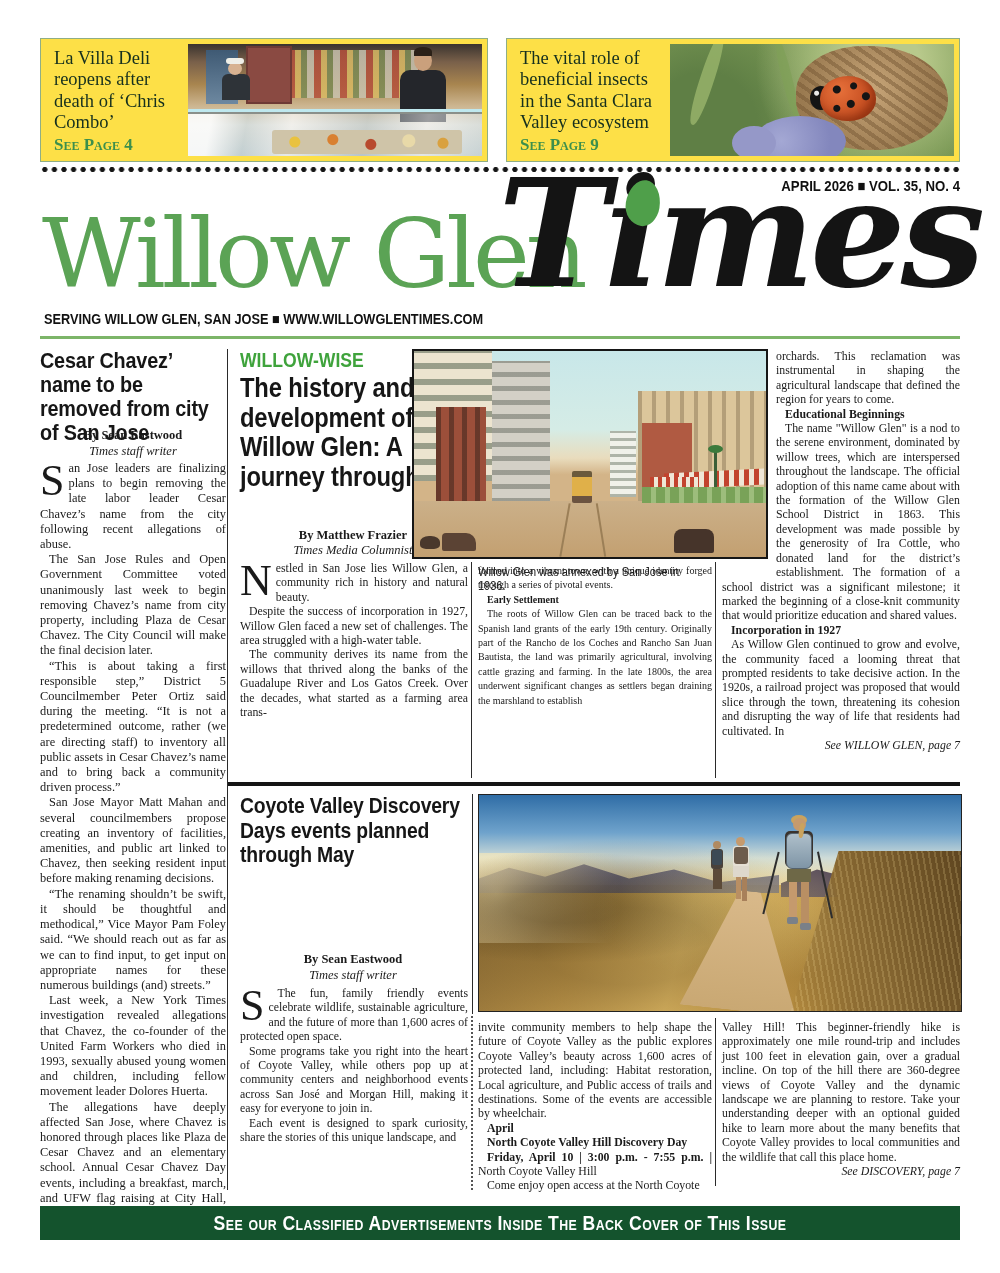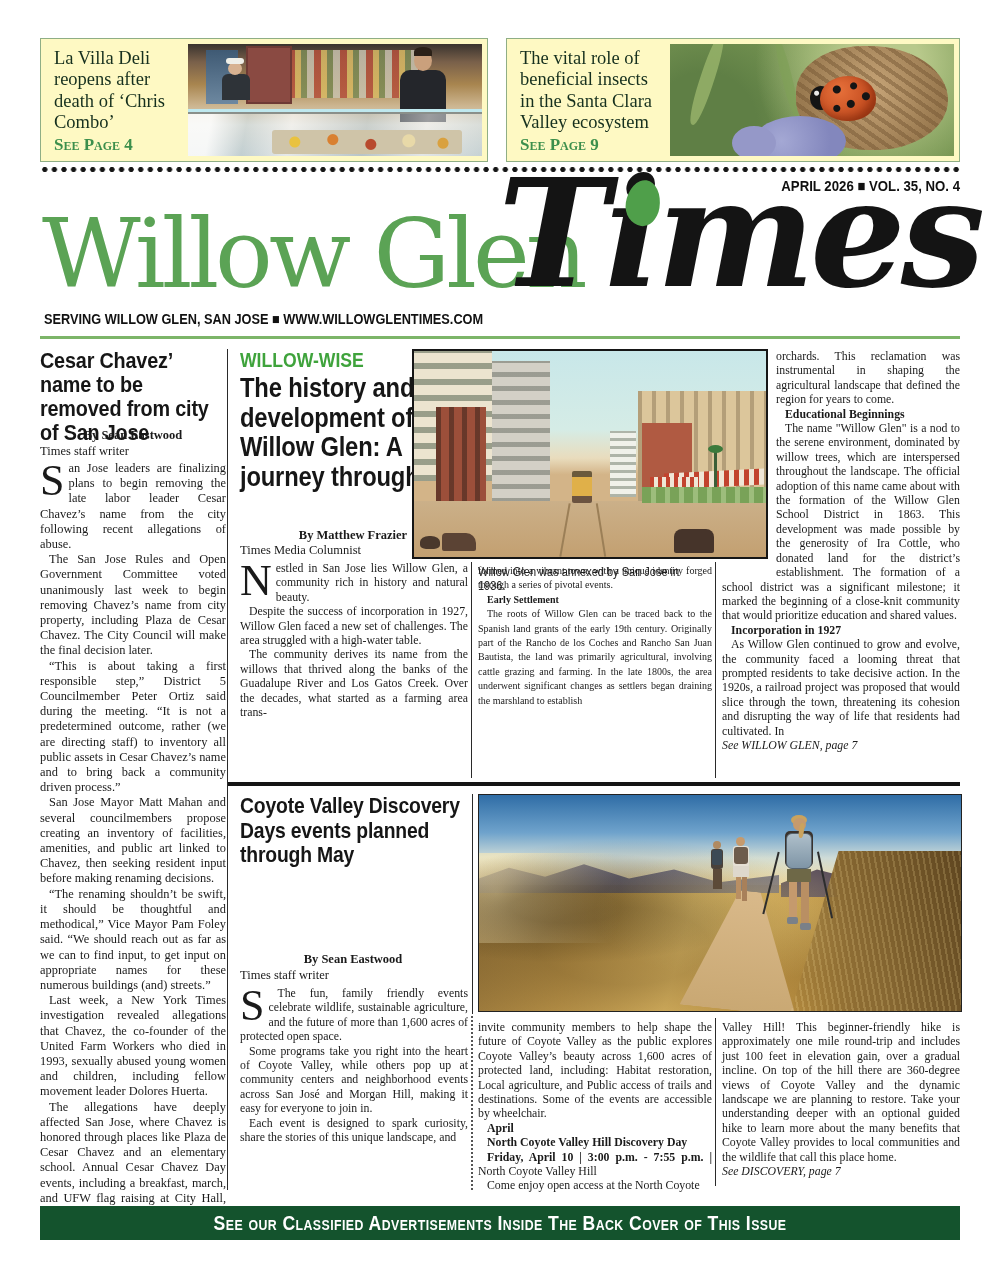--- a/index.html
+++ b/index.html
@@ -6,21 +6,21 @@
   .page{position:relative;width:1000px;height:1273px;background:#ffffff;overflow:hidden;
         font-family:"Liberation Serif",serif;color:#1a1a1a;}
   .page *{box-sizing:border-box;}
 
   
   .cx{display:block;transform:scaleX(0.88);transform-origin:0 0;}
   .cx-wide{width:113.64%;}
   .cx-right{transform-origin:100% 0;}
 
   
-  .teaser{position:absolute;top:38px;height:124px;background:#fef9c3;border:1.5px solid #8fae85;
+  .teaser{position:absolute;top:38px;height:124px;background:#fde047;border:1.5px solid #8fae85;
           display:flex;padding:5px;}
   .t-left{left:40px;width:448px;}
   .t-right{left:506px;width:454px;}
   .teaser-text{padding:4px 4px 0 8px;}
   .t-left .teaser-text{width:142px;}
   .t-right .teaser-text{width:158px;}
   .teaser-headline{font-size:18.5px;line-height:1.16;color:#16301e;}
   .teaser-see{font-variant:small-caps;font-weight:bold;color:#3c8f4c;font-size:17px;margin-top:1px;}
   .teaser-photo{position:relative;flex:1;overflow:hidden;}
 
@@ -81,27 +81,27 @@
   .leaf-dot{position:absolute;left:128px;top:22px;width:34px;height:46px;background:#4f9f4a;
     border-radius:50% 50% 45% 55% / 55% 55% 45% 45%;transform:rotate(9deg);}
   .tagline{position:absolute;left:44px;top:311px;width:600px;font-family:"Liberation Sans",sans-serif;
     font-weight:bold;font-size:14.5px;color:#111;}
   .green-rule{position:absolute;left:40px;top:336px;width:920px;height:3px;background:#7cb568;}
 
   
   .headline{font-family:Liberation Sans, sans-serif;font-weight:bold;color:#161616;letter-spacing:-0.2px;}
   .kicker{font-family:"Liberation Sans",sans-serif;font-weight:bold;font-size:20px;color:#3fa33c;}
   .byline{font-weight:bold;font-size:12.5px;text-align:center;}
-  .byrole{font-size:12.5px;text-align:left;}
+  .byrole{font-style:italic;font-size:12.5px;text-align:center;}
   .body-col{text-align:justify;}
   .body-col .para{margin:0;}
   .body-col .ind{text-indent:9px;}
   .subhead{font-weight:bold;text-indent:9px;}
   .dropcap{float:left;font-size:44px;line-height:34px;padding:3px 4px 0 0;font-family:"Liberation Serif",serif;}
-  .jump{font-style:italic;}
+  .jump{font-style:italic;text-align:right;}
   .vdiv{position:absolute;width:1px;background:#2a2a2a;}
   .vdiv-dot{position:absolute;width:0;border-left:2px dotted #555;}
   .hrule-black{position:absolute;left:228px;top:782px;width:732px;height:4px;background:#151515;}
   .caption{position:absolute;left:478px;top:565px;width:250px;font-family:"Liberation Sans",sans-serif;
     font-size:12.5px;color:#222;}
 
   
   .chavez-headline{position:absolute;left:40px;top:349px;width:188px;font-size:22.5px;line-height:1.06;}
   .chavez-byline{position:absolute;left:40px;top:428px;width:186px;}
   .chavez-role{position:absolute;left:40px;top:444px;width:186px;}

